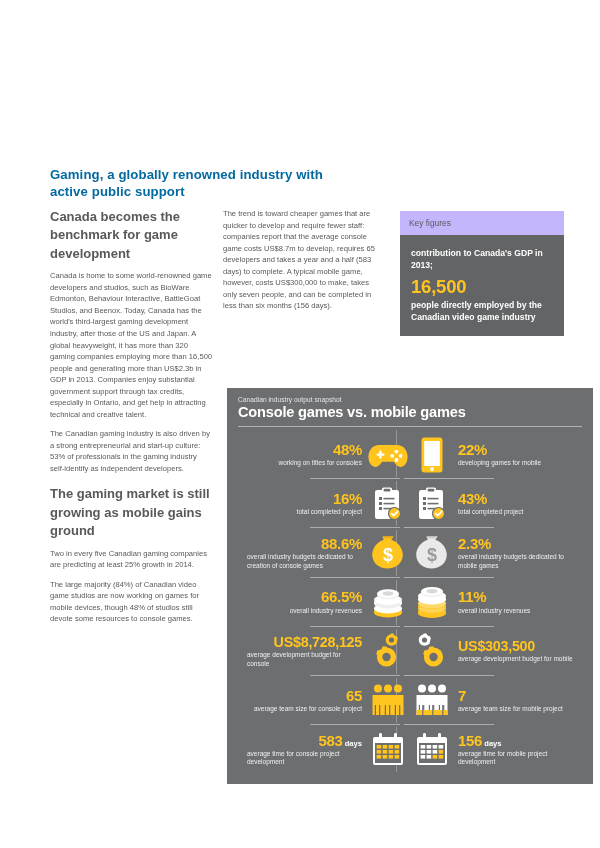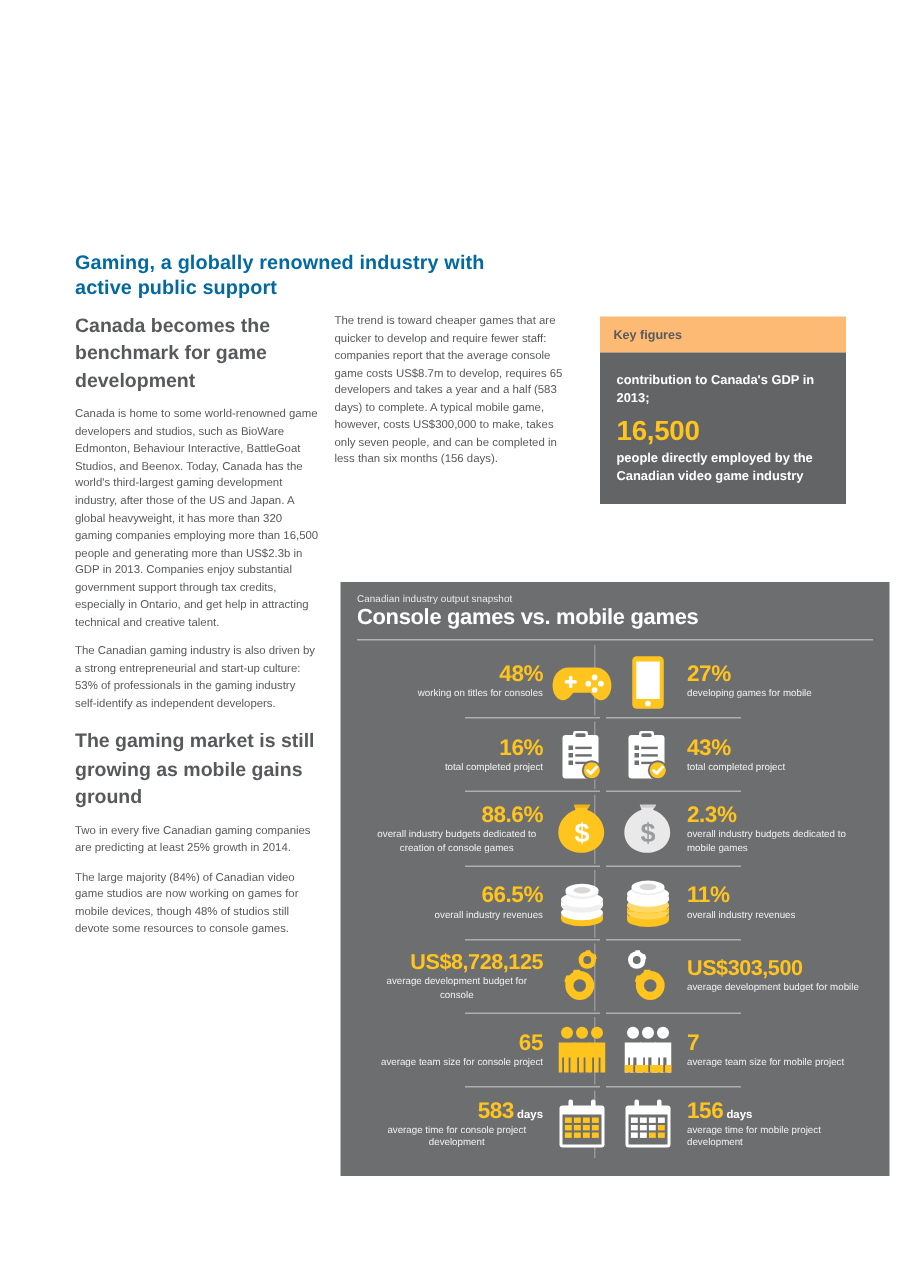--- a/index.html
+++ b/index.html
@@ -26,22 +26,22 @@
     font-weight: bold; font-size: 13px; line-height: 1.42;
     color: #58595b; margin-bottom: 7px;
   }
   .sub.space-above { margin-top: 11px; }
   .col p { margin-bottom: 8px; }
   .col p:last-child { margin-bottom: 0; }
 
   
   .kf-wrap { position: absolute; left: 400px; top: 211px; width: 164px; }
   .kf-head {
-    background: #fdba74; color: #595a5c;
-    font-size: 8.4px; font-weight: bold;
+    background: #c4b5fd; color: #595a5c;
+    font-size: 8.4px; font-weight: normal;
     padding: 7px 9px 7px 9px;
   }
   .kf-body {
     background: #636466; padding: 11px 11px 13px 11px;
   }
   .kf-num {
     color: #ffc41e; font-size: 18.5px; font-weight: bold;
     line-height: 1.12; letter-spacing: -.2px;
   }
   .kf-num.second { margin-top: 6px; }
@@ -74,21 +74,21 @@
   }
 
   
   .row {
     display: flex; align-items: center; justify-content: center;
     height: 49.2px; position: relative;
   }
   .side {
     width: 118px; display: flex; flex-direction: column;
   }
-  .side.l { align-items: flex-end; text-align: center; padding-right: 3px; }
+  .side.l { align-items: flex-end; text-align: left; padding-right: 3px; }
   .side.r { align-items: flex-start; text-align: left; padding-left: 3px; }
   .big {
     color: #ffc41e; font-weight: bold; font-size: 15px; line-height: 1.02;
     letter-spacing: -.3px; white-space: nowrap;
   }
   .big.money { font-size: 14.4px; }
   .big.sm { font-size: 15px; }
   .big .unit {
     color: #ffffff; font-size: 7.6px; font-weight: bold; letter-spacing: 0;
   }
@@ -191,21 +191,21 @@
           </div>
           <div class="ic">
             <svg width="24" height="38" viewBox="0 0 24 38">
               <rect x="1.5" y="1.5" width="21" height="35" rx="3" fill="#ffc41e"></rect>
               <rect x="4.2" y="5" width="15.6" height="25" fill="#fff"></rect>
               <circle cx="12" cy="33" r="1.9" fill="#fff"></circle>
             </svg>
           </div>
         </div>
         <div class="side r">
-          <div class="big">27%</div>
+          <div class="big">22%</div>
           <div class="cap">developing games for mobile</div>
         </div>
         <div class="divs">
             <i class="a"></i>
             <i class="b"></i>
           </div>
       </div>
 
       <div class="row">
         <div class="vsep"></div>

